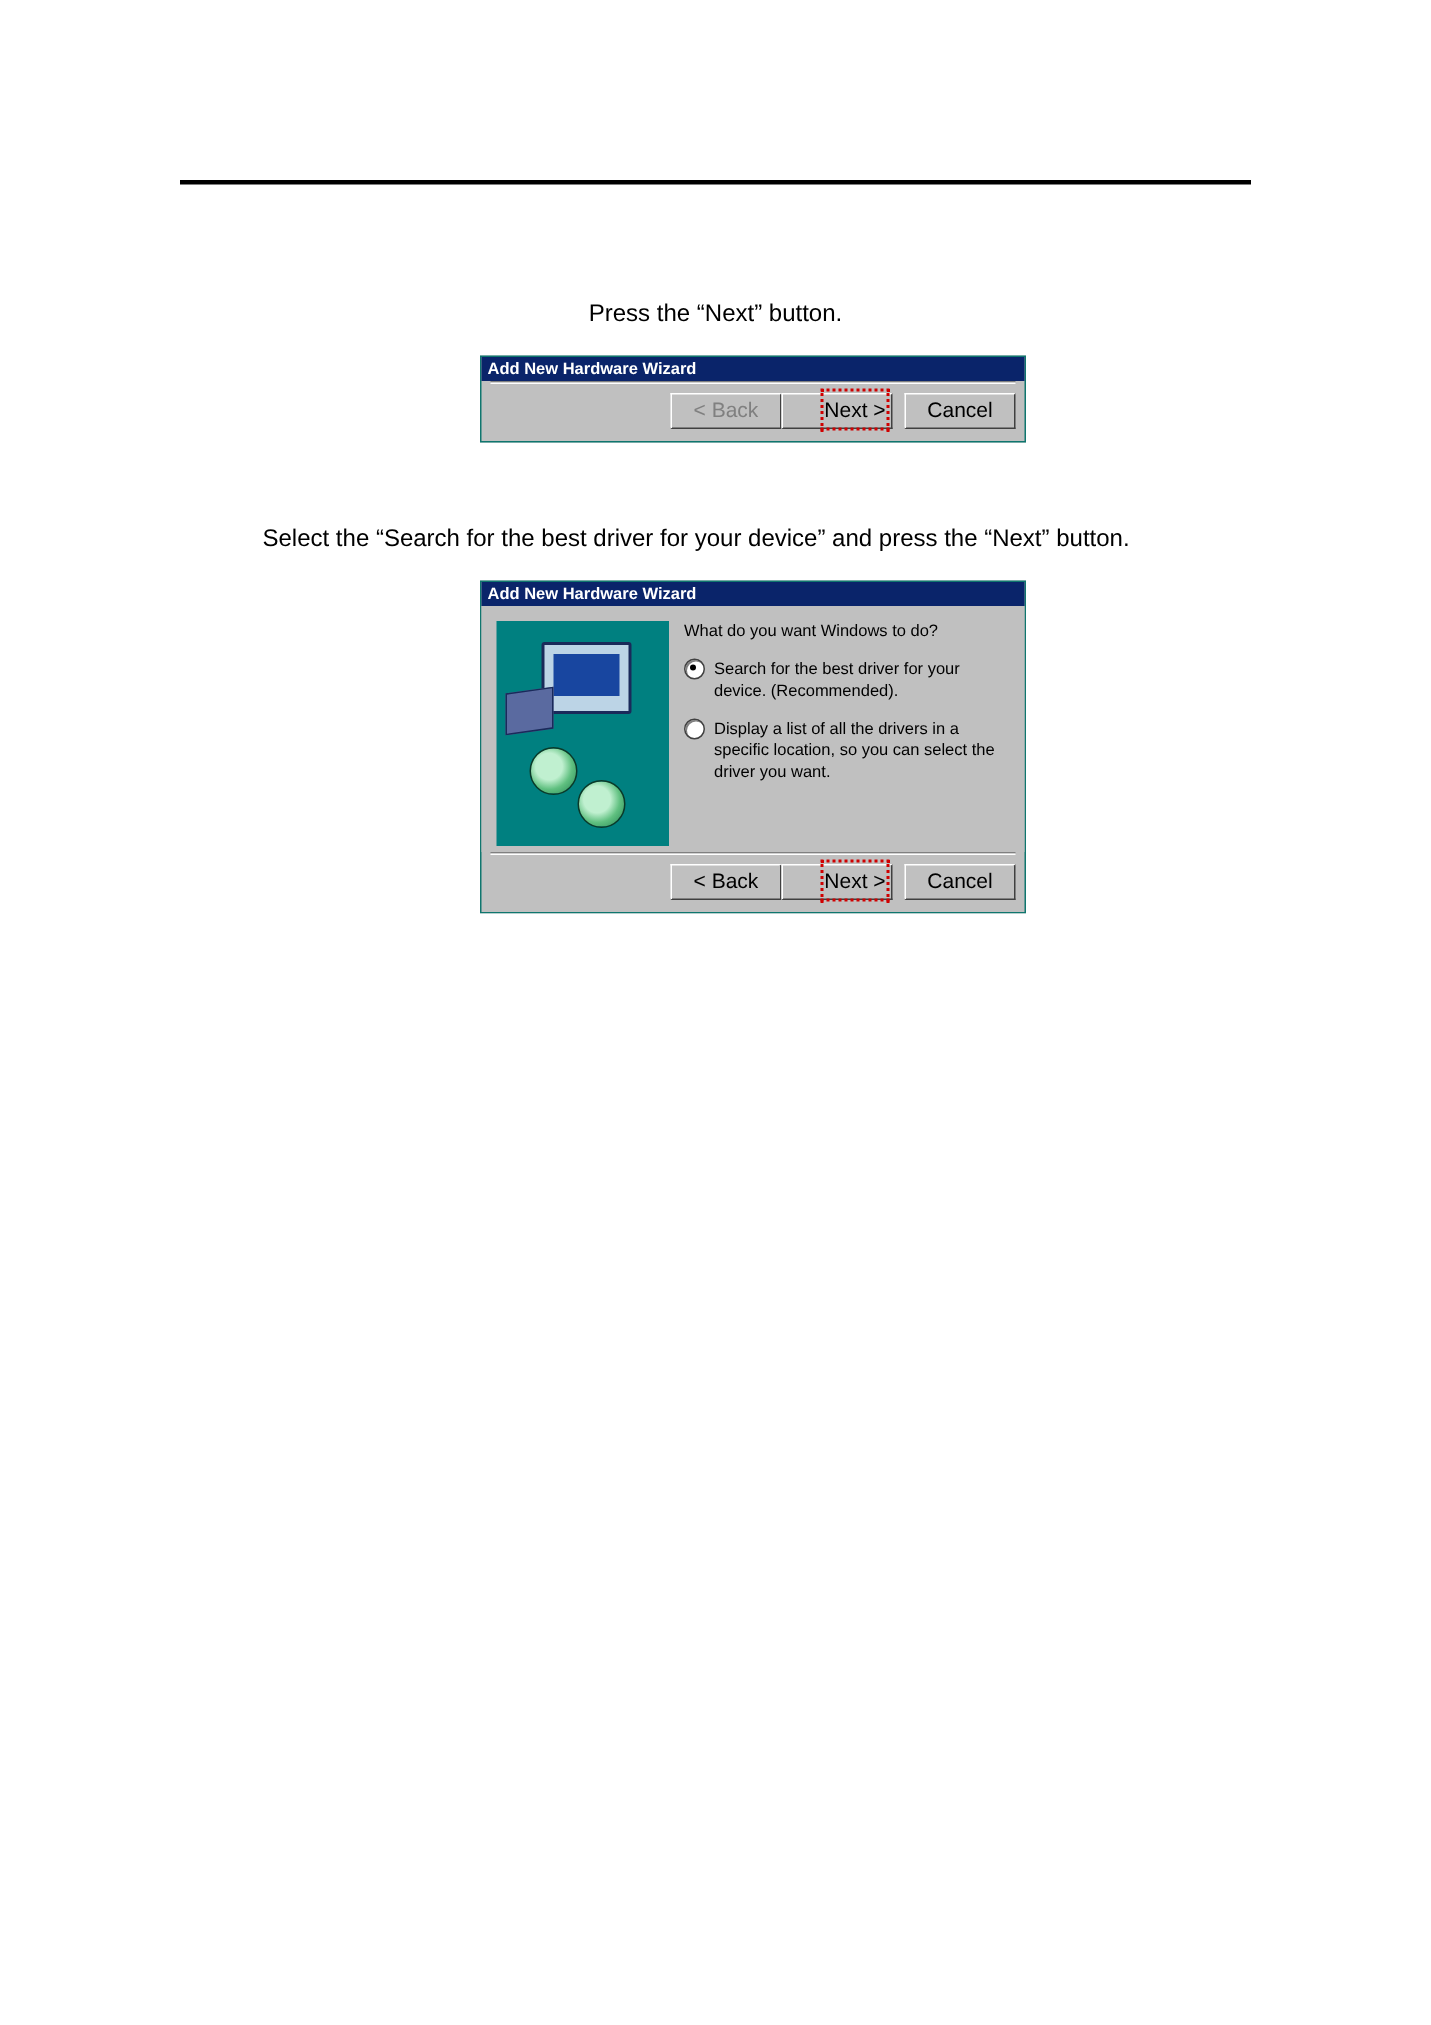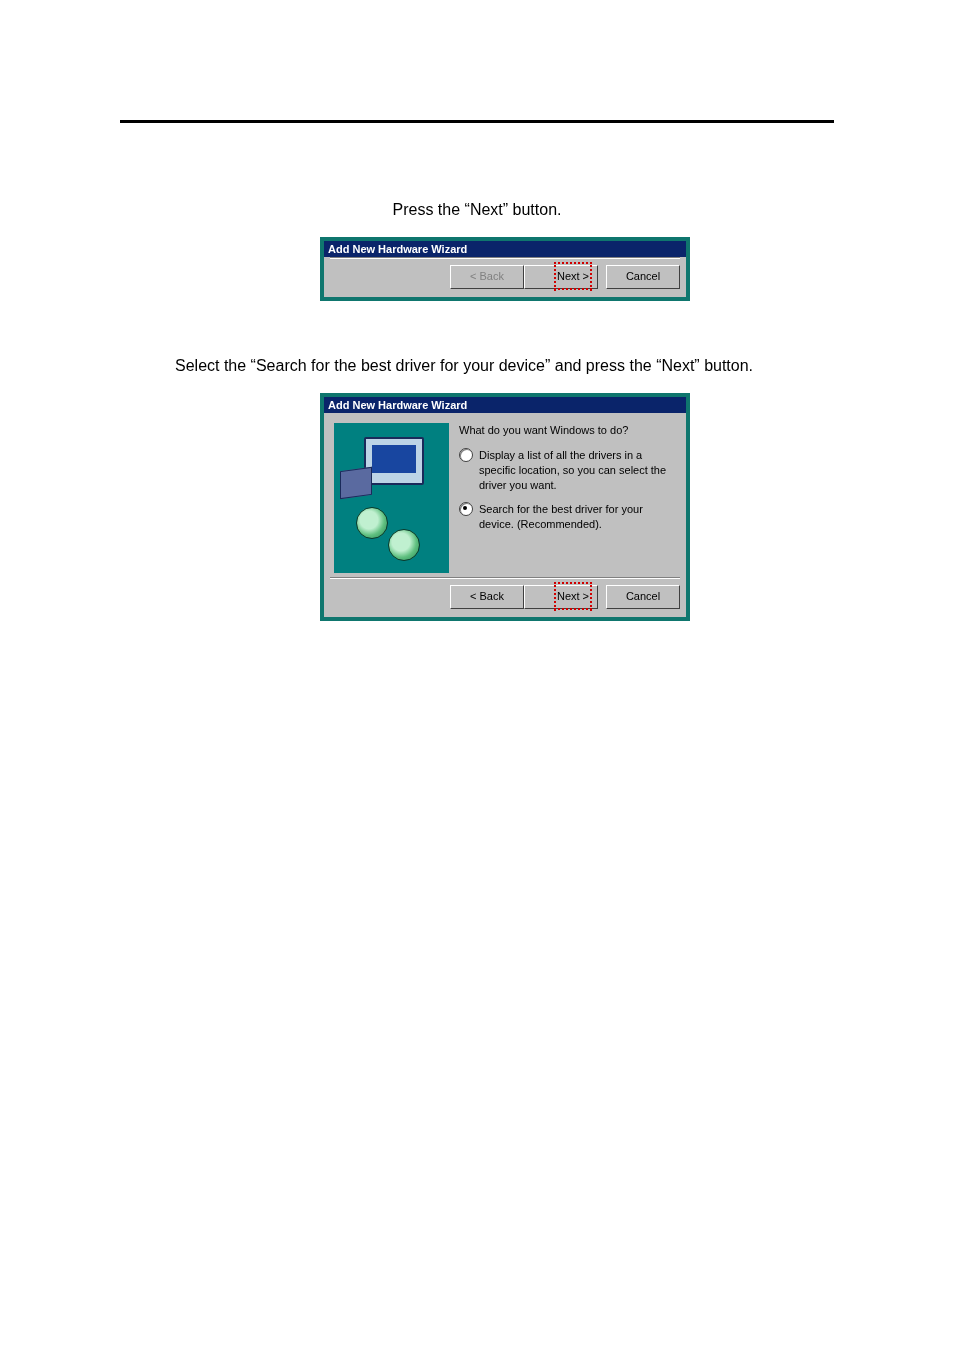--- a/index.html
+++ b/index.html
@@ -33,21 +33,21 @@
   .caption-left {
     text-align: left;
     font-size: 16px;
     margin: 56px 0 18px 55px;
   }
 
   
   .wizard {
     width: 362px;
     margin: 0 auto 0 200px;
-    border: 4px solid #0f766e;
+    border: 1px solid #0f766e;
     background: #c0c0c0;
     font-family: "MS Sans Serif", Tahoma, sans-serif;
     font-size: 11px;
   }
   .wizard .titlebar {
     background: linear-gradient(to right, #0a246a, #0a246a);
     color: #fff;
     font-weight: bold;
     padding: 2px 4px;
     font-size: 11px;
@@ -88,21 +88,21 @@
     padding: 6px 6px 8px 6px;
   }
   .win-btn {
     width: 72px;
     height: 22px;
     background: #c0c0c0;
     border-top: 1px solid #fff;
     border-left: 1px solid #fff;
     border-right: 1px solid #404040;
     border-bottom: 1px solid #404040;
-    font-size: 11px;
+    font-size: 14px;
     text-align: center;
     line-height: 20px;
     margin-left: 0;
     position: relative;
   }
   .win-btn + .win-btn { margin-left: 0; }
   .btn-back { margin-right: 0; }
   .btn-next { margin-right: 8px; }
   .btn-disabled { color: #808080; }
   .hilite {
@@ -245,26 +245,26 @@
       <div class="body">
         <div class="artpanel">
           <div class="art-monitor"></div>
           <div class="art-floppy"></div>
           <div class="art-cd1"></div>
           <div class="art-cd2"></div>
         </div>
         <div class="textpanel">
           <p>What do you want Windows to do?</p>
           <div class="radio-row">
+            <span class="radio-dot checked"></span>
+            <span class="radio-label">Search for the best driver for your device. (Recommended).</span>
+          </div>
+          <div class="radio-row">
             <span class="radio-dot"></span>
             <span class="radio-label">Display a list of all the drivers in a specific location, so you can select the driver you want.</span>
-          </div>
-          <div class="radio-row">
-            <span class="radio-dot checked"></span>
-            <span class="radio-label">Search for the best driver for your device. (Recommended).</span>
           </div>
         </div>
       </div>
       <hr class="divider">
       <div class="buttonrow">
         <div class="win-btn btn-back">
           <span>&lt; Back</span>
         </div>
         <div class="win-btn btn-next">
           <span class="hilite">

